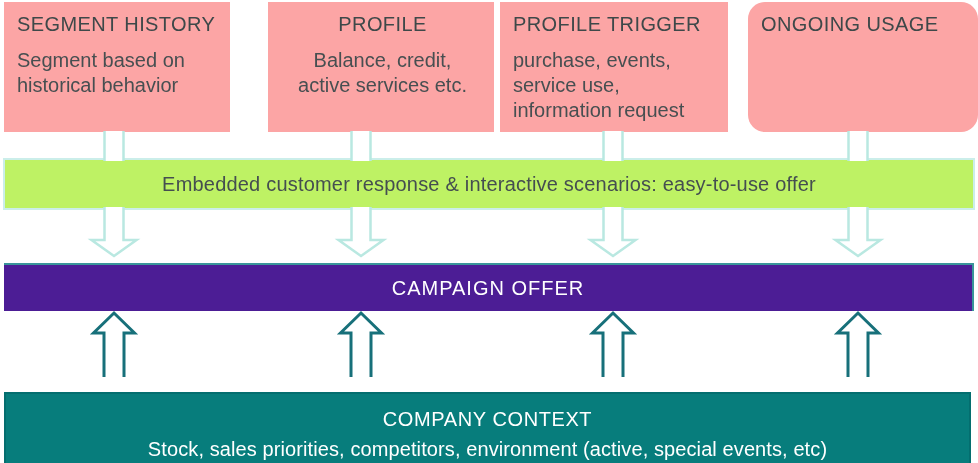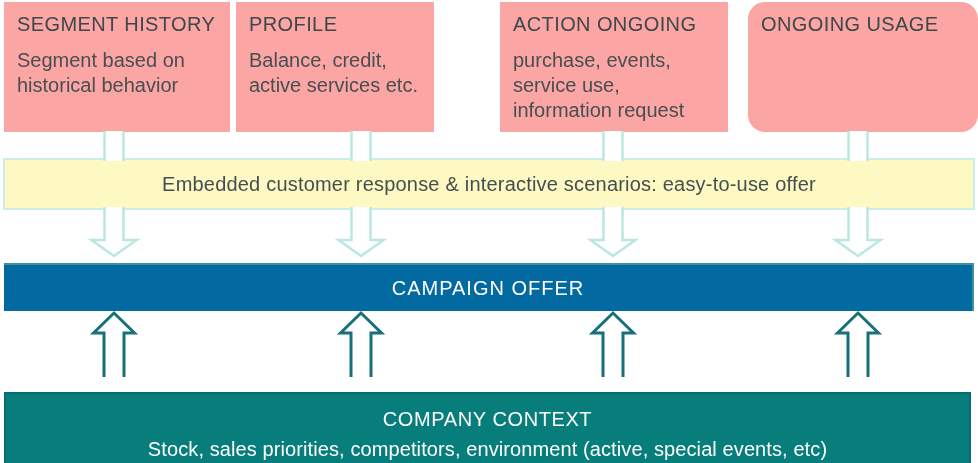--- a/index.html
+++ b/index.html
@@ -24,44 +24,44 @@
     color:#3e4849;
     white-space:nowrap;
   }
   .top-box .box-body {
     margin-top:11px;
     font-size:20px; line-height:25px;
     white-space:pre-line;
     color:#474f51;
   }
   .box-1 { left:4px;   width:226px; }
-  .box-2 { left:236px; width:198px; }
+  .box-2 { left:268px; width:226px;text-align:center; }
   .box-3 { left:500px; width:228px; }
   .box-4 { left:748px; width:230px;border-radius:17px; }
 
   
   .embedded-bar {
     position:absolute; left:3px; top:158px;
     width:972px; height:52px;
     box-sizing:border-box;
-    background:#fef9c3;
+    background:#bef264;
     border:2px solid #cbeeea;
     display:flex; align-items:center; justify-content:center;
   }
   .embedded-bar .label {
     font-size:20px; color:#454e50; letter-spacing:0.2px;
     white-space:nowrap;
   }
 
   
   .campaign-bar {
     position:absolute; left:4px; top:263px;
     width:970px; height:48px;
     box-sizing:border-box;
-    background:#0369a1;
+    background:#4c1d95;
     border-top:2px solid #3a949a;
     border-right:2px solid #3a949a;
     display:flex; align-items:center; justify-content:center;
   }
   .campaign-bar .label {
     color:#ffffff; font-size:20px; letter-spacing:1px; white-space:nowrap;
   }
 
   
   .company-bar {
@@ -101,21 +101,21 @@
     <div class="box-title">SEGMENT HISTORY</div>
     <div class="box-body">Segment based on
 historical behavior</div>
   </div>
   <div class="top-box box-2">
     <div class="box-title">PROFILE</div>
     <div class="box-body">Balance, credit,
 active services etc.</div>
   </div>
   <div class="top-box box-3">
-    <div class="box-title">ACTION ONGOING</div>
+    <div class="box-title">PROFILE TRIGGER</div>
     <div class="box-body">purchase, events,
 service use,
 information request</div>
   </div>
   <div class="top-box box-4">
     <div class="box-title">ONGOING USAGE</div>
   </div>
 
   <div class="embedded-bar">
     <span class="label">Embedded customer response &amp; interactive scenarios: easy-to-use offer</span>

